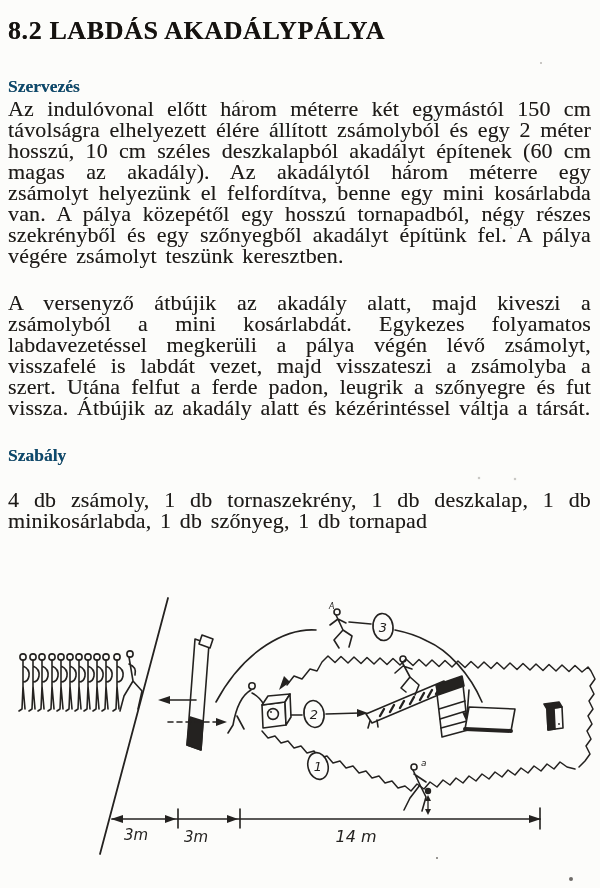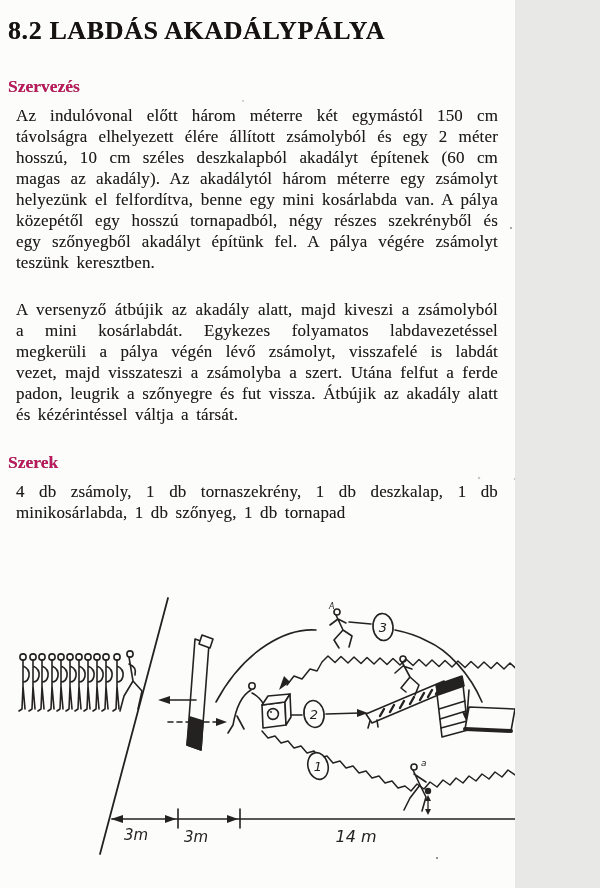--- a/index.html
+++ b/index.html
@@ -1,23 +1,23 @@
 <!DOCTYPE html>
 <html><head>
 <meta charset="utf-8">
 <style>
   html,body{margin:0;padding:0;background:#e8e8e6;}
-  .page{position:relative;width:515px;height:888px;background:#fcfcfa;overflow:hidden;
+  .page{position:relative;width:600px;height:888px;background:#fcfcfa;overflow:hidden;
         font-family:"Liberation Serif", serif;color:#1d1a17;}
   .inner{padding:0 9px 0 8px;}
   h1{font-size:26px;font-weight:bold;letter-spacing:.6px;margin:16px 0 0 0;
      color:#15120f;text-shadow:0 0 .4px rgba(0,0,0,.6);}
-  h2{font-size:17.5px;font-weight:bold;margin:0 0 1px 0;color:#be185d;
+  h2{font-size:17.5px;font-weight:bold;margin:0 0 1px 0;color:#0c4a6e;
      text-shadow:0 0 .3px rgba(0,0,0,.5);}
-  p{font-size:17px;line-height:21px;margin:8px;text-align:justify;word-spacing:3px;
+  p{font-size:22px;line-height:21px;margin:0;text-align:justify;word-spacing:3px;
     letter-spacing:.15px;text-shadow:0 0 .3px rgba(0,0,0,.35);}
   .sec0{margin-top:30px;}
   .sec1{margin-top:26px;}
   .sec2{margin-top:27px;}
   .sec3{margin-top:23px;}
   .sec2 p, .sec3 p{text-align:justify;}
   svg.diagram{position:absolute;top:578px;left:0;}
   svg text{font-family:"DejaVu Sans", sans-serif;}
   .speck{position:absolute;top:0;left:0;width:2px;height:2px;border-radius:50%;
          background:transparent;
@@ -36,24 +36,24 @@
     <section class="sec0">
       <h2>Szervezés</h2>
       <p>Az indulóvonal előtt három méterre két egymástól 150 cm távolságra elhelyezett élére állított zsámolyból és egy 2 méter hosszú, 10 cm széles deszkalapból akadályt építenek (60 cm magas az akadály). Az akadálytól három méterre egy zsámolyt helyezünk el felfordítva, benne egy mini kosárlabda van. A pálya közepétől egy hosszú tornapadból, négy részes szekrényből és egy szőnyegből akadályt építünk fel. A pálya végére zsámolyt teszünk keresztben.</p>
     </section>
 
     <section class="sec1">
       <p>A versenyző átbújik az akadály alatt, majd kiveszi a zsámolyból a mini kosárlabdát. Egykezes folyamatos labdavezetéssel megkerüli a pálya végén lévő zsámolyt, visszafelé is labdát vezet, majd visszateszi a zsámolyba a szert. Utána felfut a ferde padon, leugrik a szőnyegre és fut vissza. Átbújik az akadály alatt és kézérintéssel váltja a társát.</p>
     </section>
 
     <section class="sec2">
+      <h2>Szabály</h2>
     </section>
 
     <section class="sec3">
-      <h2>Szerek</h2>
       <p>4 db zsámoly, 1 db tornaszekrény, 1 db deszkalap, 1 db minikosárlabda, 1 db szőnyeg, 1 db tornapad</p>
     </section>
   </div>
 
   <div class="speck"></div>
 
   <svg class="diagram" width="600" height="300" viewBox="0 0 600 300" fill="none" stroke="#242220" stroke-width="1.6" stroke-linecap="round" stroke-linejoin="round">
 
     <defs>
       <g id="fig">

